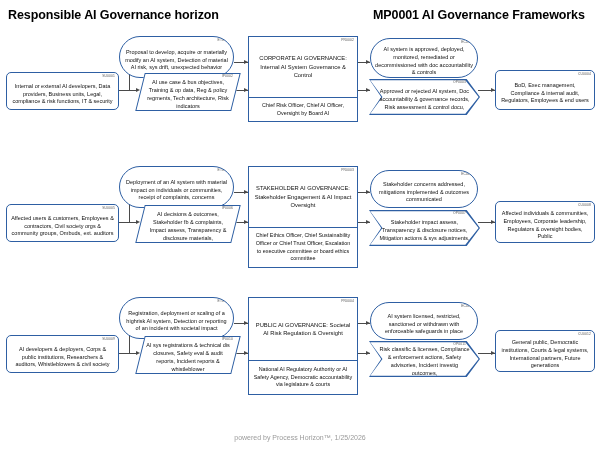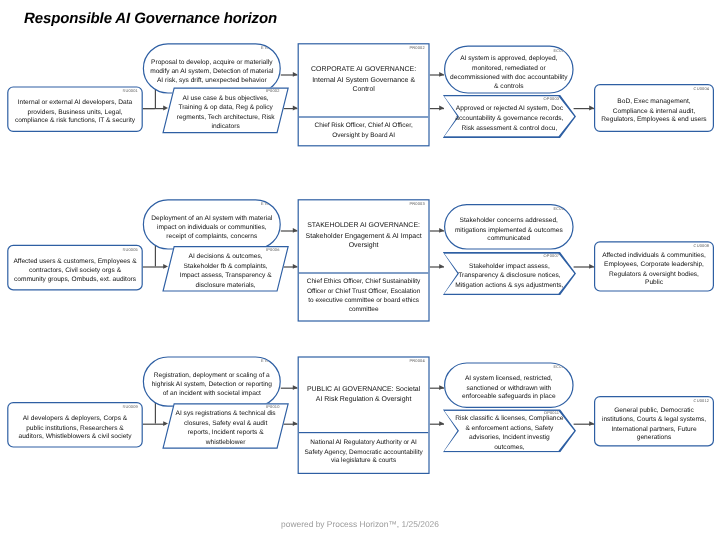--- a/index.html
+++ b/index.html
@@ -22,21 +22,21 @@
 
   
   .title {
     position: absolute;
     font-size: 12.5px;
     font-weight: bold;
     color: #000000;
     white-space: nowrap;
     letter-spacing: -0.1px;
   }
-  #title-left  { left: 20px;  top: 8px; font-style: italic; }
+  #title-left  { left: 8px;  top: 8px; }
   #title-right { left: 373px; top: 8px; }
 
   
   .node {
     position: absolute;
     box-sizing: border-box;
     border: 1.2px solid #2e5fa3;
     background: #ffffff;
     display: flex;
     flex-direction: column;
@@ -184,20 +184,21 @@
     font-size: 7px;
     color: #9b9b9b;
   }
 </style>
 </head>
 <body>
 
 <div class="canvas">
 
   <div class="title" id="title-left">Responsible AI Governance horizon</div>
+  <div class="title" id="title-right">MP0001 AI Governance Frameworks</div>
 
   <div class="conn h" style="left:119px; top:90px; width:19px;"></div>
   <div class="arrowhead" style="left:136px; top:87.5px;"></div>
   <div class="conn h" style="left:119px; top:90px; width:10px;"></div>
   <div class="conn v" style="left:129px; top:62px; height:28px;"></div>
   <div class="conn h" style="left:129px; top:62px; width:9px;"></div>
 
   <div class="conn h" style="left:234px; top:62px; width:14px;"></div>
   <div class="arrowhead" style="left:244px; top:59.5px;"></div>
   <div class="conn h" style="left:234px; top:90px; width:14px;"></div>

